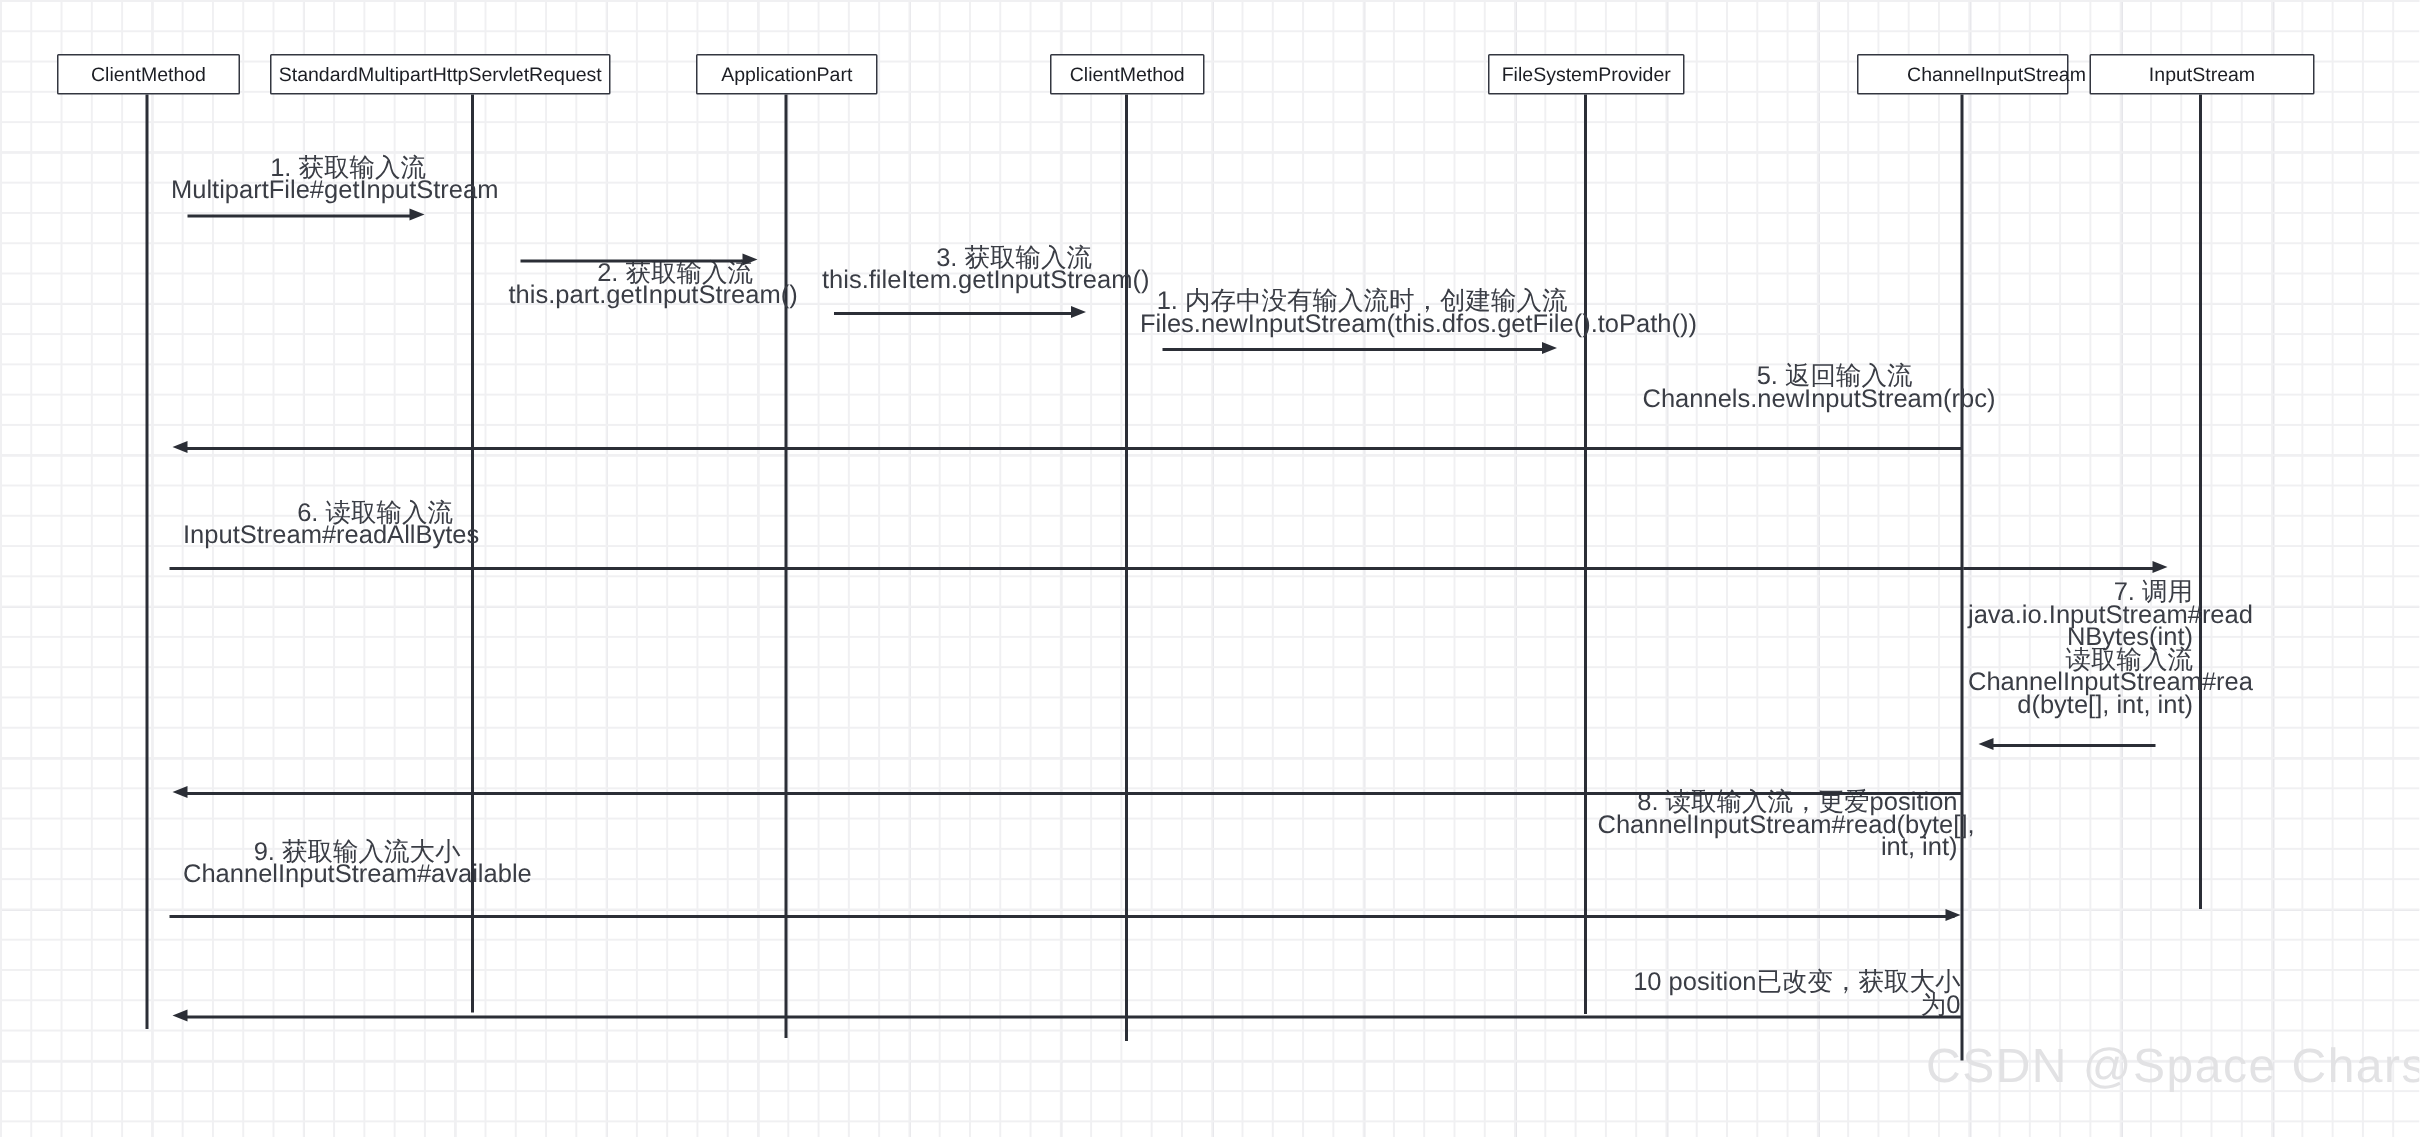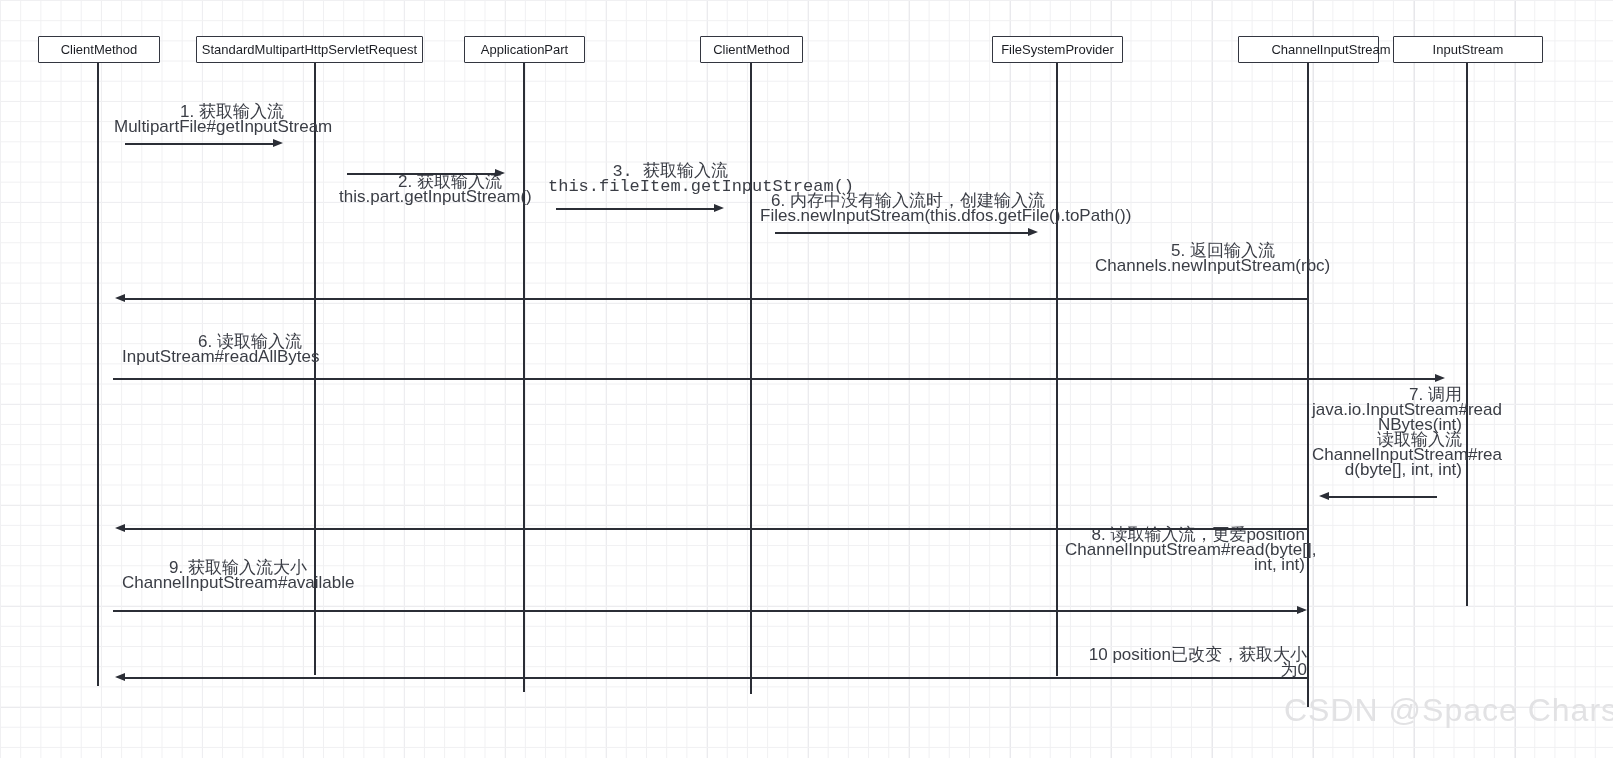--- a/index.html
+++ b/index.html
@@ -92,21 +92,21 @@
   <div class="lifeline-line" style="left:314.2px; top:63px; height:612px;"></div>
   <div class="lifeline-line" style="left:523.2px; top:63px; height:629px;"></div>
   <div class="lifeline-line" style="left:750.2px; top:63px; height:631px;"></div>
   <div class="lifeline-line" style="left:1056.2px; top:63px; height:613px;"></div>
   <div class="lifeline-line" style="left:1307.2px; top:63px; height:644px;"></div>
   <div class="lifeline-line" style="left:1466.2px; top:63px; height:543px;"></div>
 
   <div class="lifeline-box" style="left:38px; top:36px; width:122px;">
     <span>ClientMethod</span>
   </div>
-  <div class="lifeline-box" style="left:196px; top:36px; width:227px;">
+  <div class="lifeline-box" style="left:180px; top:36px; width:227px;">
     <span>StandardMultipartHttpServletRequest</span>
   </div>
   <div class="lifeline-box" style="left:464px; top:36px; width:121px;">
     <span>ApplicationPart</span>
   </div>
   <div class="lifeline-box" style="left:700px; top:36px; width:103px;">
     <span>ClientMethod</span>
   </div>
   <div class="lifeline-box" style="left:992px; top:36px; width:131px;">
     <span>FileSystemProvider</span>
@@ -121,26 +121,26 @@
   <div class="msg-label" style="left:114px; top:104px; width:170px;">1. 获取输入流
 MultipartFile#getInputStream</div>
   <div class="msg-arrow" style="left:125px; top:143px; width:150px;"></div>
   <div class="arrow-head right" style="left:273px; top:139px;"></div>
 
   <div class="msg-label" style="left:339px; top:134px; width:163px;margin-top:40px;">2. 获取输入流
 this.part.getInputStream()</div>
   <div class="msg-arrow" style="left:347px; top:173px; width:150px;"></div>
   <div class="arrow-head right" style="left:495px; top:169px;"></div>
 
-  <div class="msg-label" style="left:548px; top:164px; width:180px;font-family:Liberation Mono, monospace;">3. 获取输入流
+  <div class="msg-label" style="left:548px; top:164px; width:180px;">3. 获取输入流
 this.fileItem.getInputStream()</div>
   <div class="msg-arrow" style="left:556px; top:208px; width:160px;"></div>
   <div class="arrow-head right" style="left:714px; top:204px;"></div>
 
-  <div class="msg-label" style="left:760px; top:193px; width:285px;">6. 内存中没有输入流时，创建输入流
+  <div class="msg-label" style="left:760px; top:193px; width:285px;">1. 内存中没有输入流时，创建输入流
 Files.newInputStream(this.dfos.getFile().toPath())</div>
   <div class="msg-arrow" style="left:775px; top:232px; width:255px;"></div>
   <div class="arrow-head right" style="left:1028px; top:228px;"></div>
 
   <div class="msg-label" style="left:1095px; top:243px; width:180px;">5. 返回输入流
 Channels.newInputStream(rbc)</div>
   <div class="msg-arrow" style="left:123px; top:298px; width:1185px;"></div>
   <div class="arrow-head left" style="left:115px; top:294px;"></div>
 
   <div class="msg-label" style="left:122px; top:334px; width:180px;">6. 读取输入流

